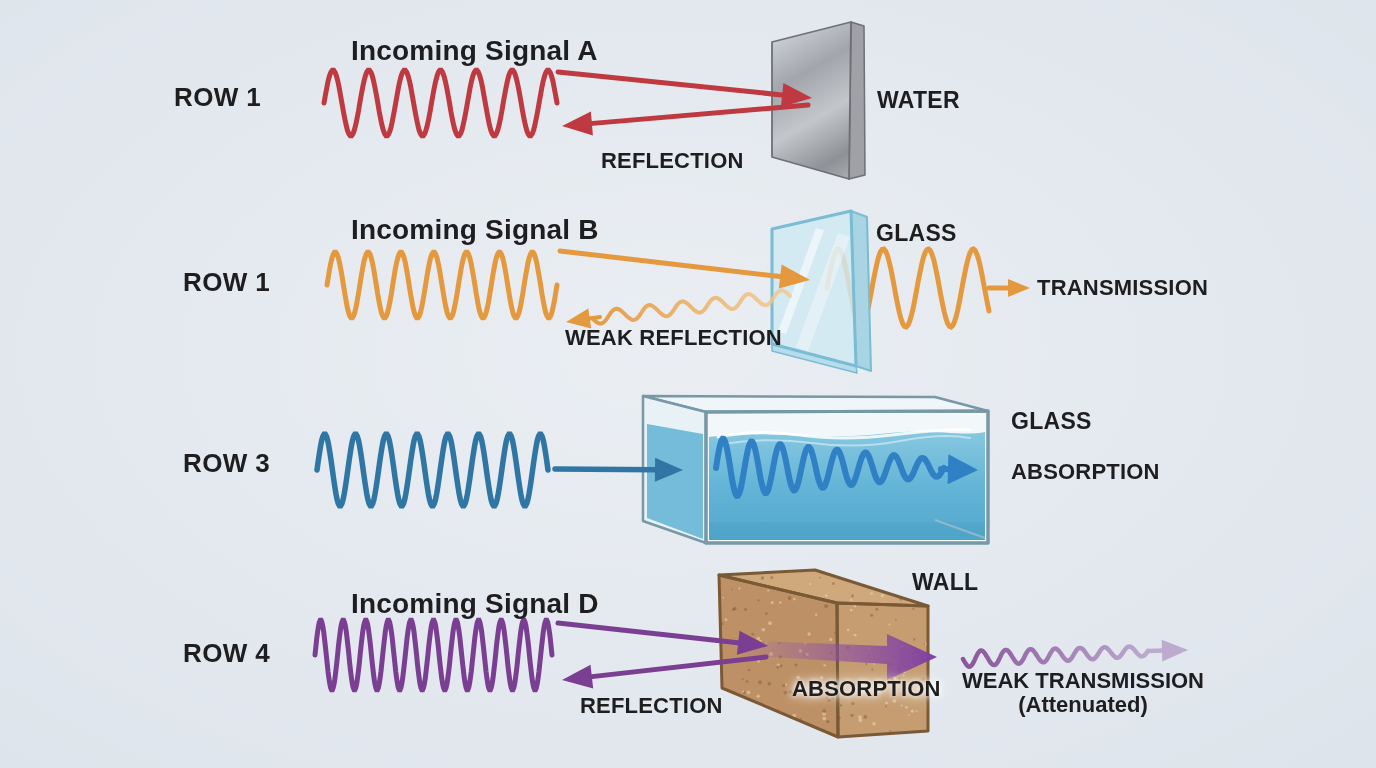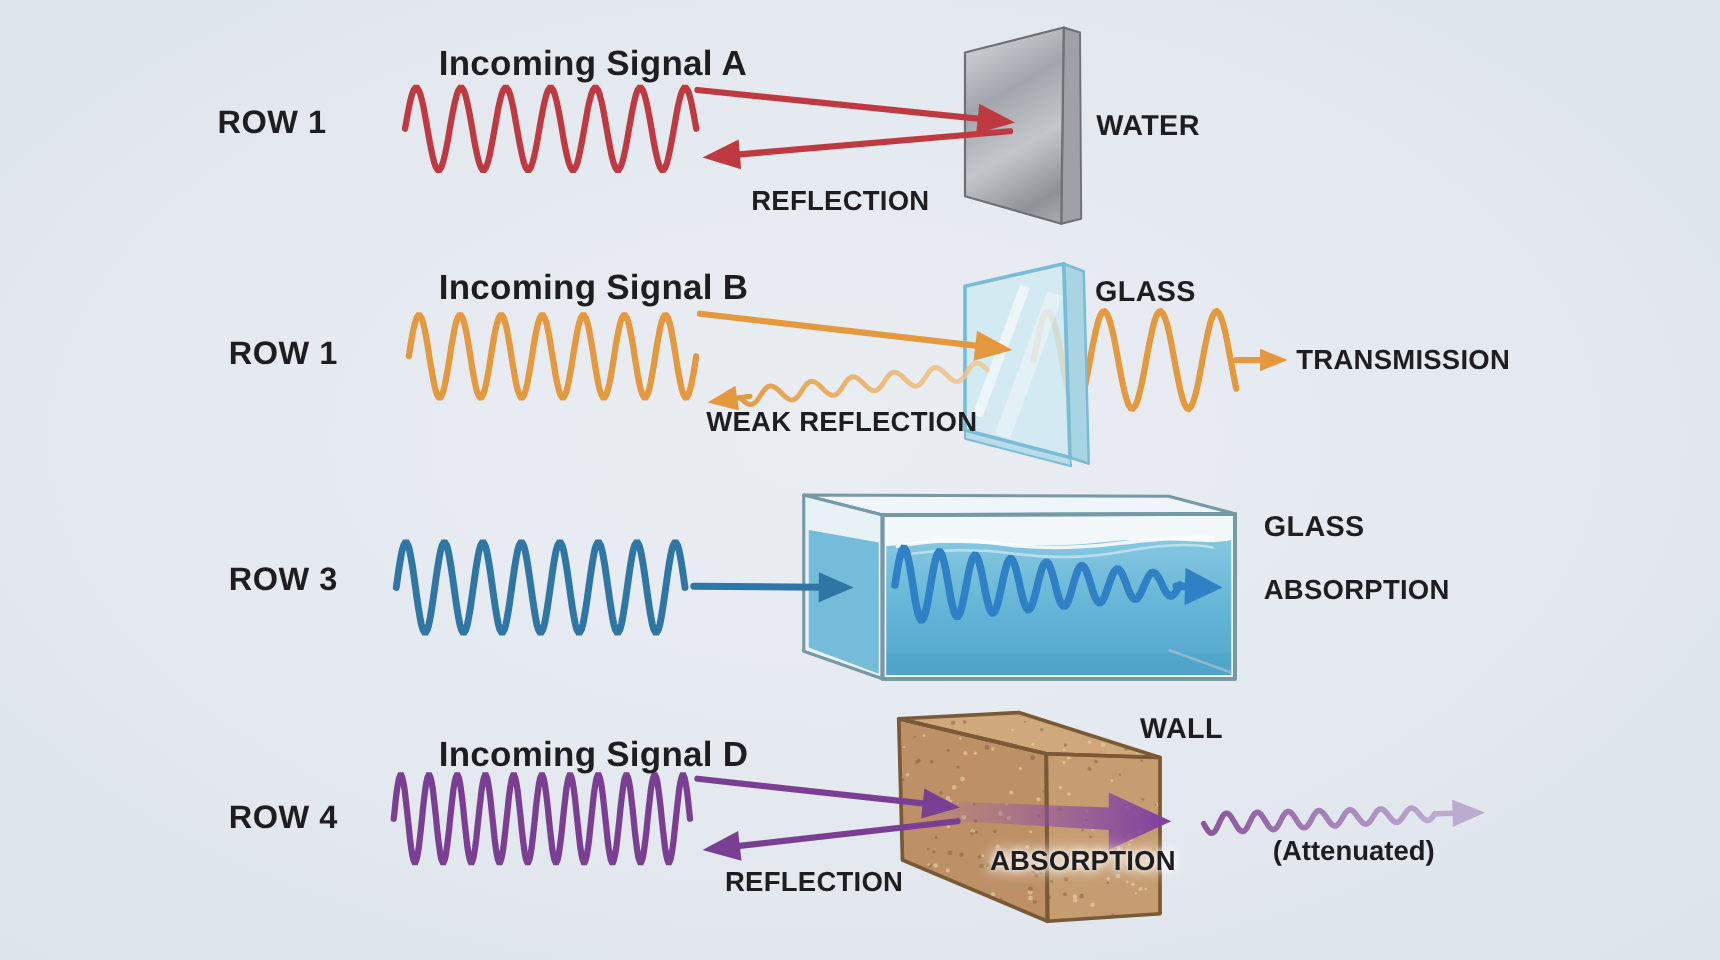--- a/index.html
+++ b/index.html
@@ -378,16 +378,17 @@
   <div class="lbl row-lbl" style="left:183px;top:450px">ROW 3</div>
   <div class="lbl mat" style="left:1011px;top:410px">GLASS</div>
   <div class="lbl cap" style="left:1011px;top:461px">ABSORPTION</div>
 
   <div class="lbl row-lbl" style="left:183px;top:640px">ROW 4</div>
   <div class="lbl sig" style="left:351px;top:590px">Incoming Signal D</div>
   <div class="lbl cap" style="left:580px;top:695px">REFLECTION</div>
   <div class="lbl mat" style="left:912px;top:571px">WALL</div>
   <div class="lbl cap glow" style="left:792px;top:678px">ABSORPTION</div>
   <div class="wt-block" style="left:958px;top:669px">
+    <div>WEAK TRANSMISSION</div>
     <div>(Attenuated)</div>
   </div>
 
 </div>
 
 </body></html>

